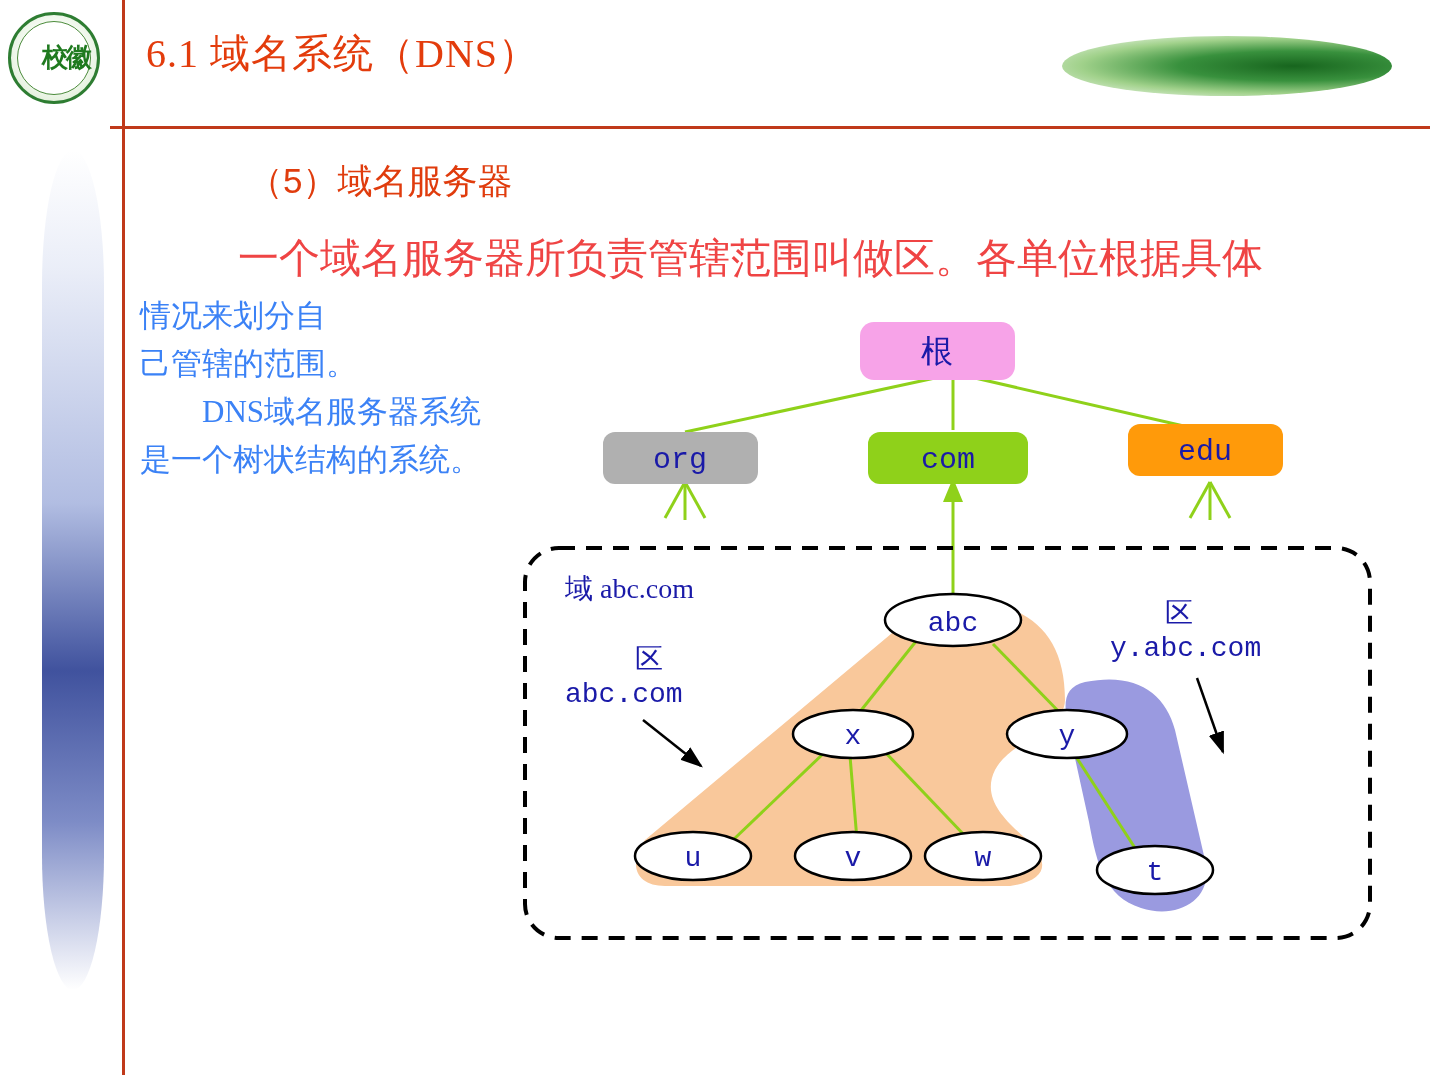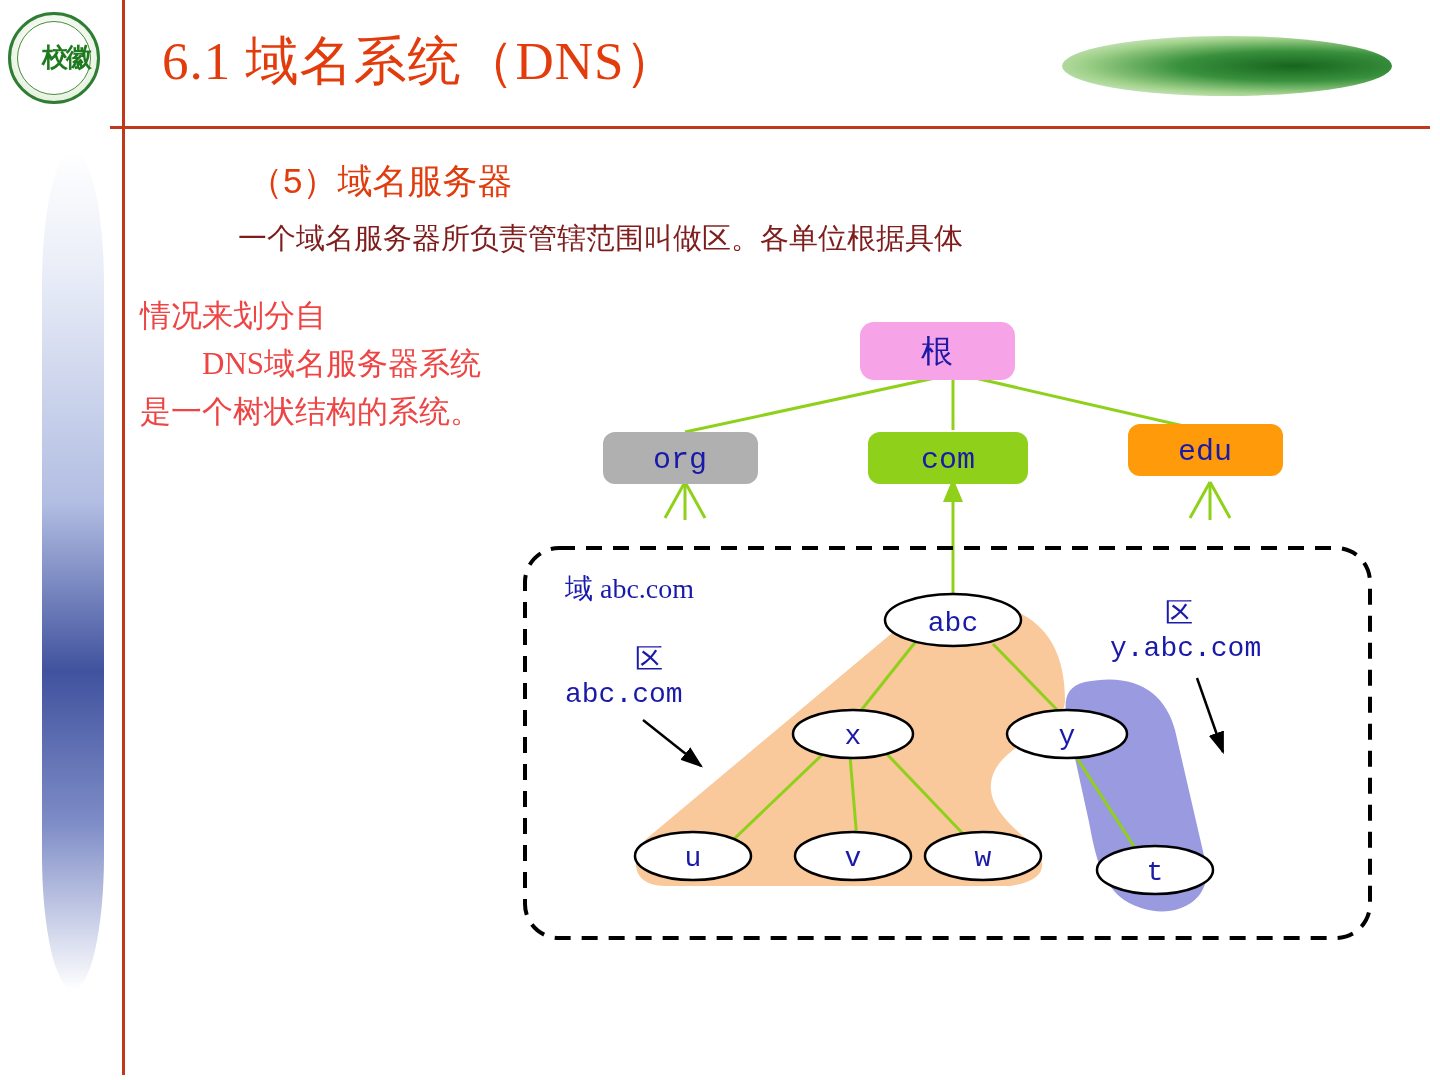--- a/index.html
+++ b/index.html
@@ -51,26 +51,25 @@
   .logo-mark {
     font-size: 26px;
     color: #1f7a1f;
     font-weight: bold;
     letter-spacing: -2px;
   }
 
   .header-title {
     position: absolute;
     left: 146px; top: 26px;
-    font-size: 53px;
+    font-size: 40px;
     color: #e33c0c;
     font-family: "Liberation Serif", serif;
     letter-spacing: 1px;
     white-space: nowrap;
-    margin-left: 16px;
   }
   .header-rule {
     position: absolute;
     left: 110px; top: 126px;
     width: 1320px; height: 3px;
     background: #c0391a;
   }
   .header-vrule {
     position: absolute;
     left: 122px; top: 0px;
@@ -100,34 +99,34 @@
   .subtitle {
     position: absolute;
     left: 248px; top: 158px;
     font-size: 35px;
     color: #e03c0d;
     font-family: Liberation Sans, sans-serif;
     white-space: nowrap;
   }
   .para-1 {
     position: absolute;
-    left: 148px; top: 220px;
+    left: 148px; top: 232px;
     width: 1210px;
-    font-size: 29px;
-    color: #7f1d1d;
+    font-size: 41px;
+    color: #ef4444;
     font-family: "Liberation Serif", serif;
     line-height: 1.28;
     text-indent: 90px;
   }
   .col-text {
     position: absolute;
     left: 140px; top: 292px;
     width: 350px;
     font-size: 31px;
-    color: #ef4444;
+    color: #3b82f6;
     font-family: "Liberation Serif", serif;
     line-height: 1.55;
   }
   .col-text .indent {
     text-indent: 62px;
     display: block;
   }
 
   
   .diagram {
@@ -160,20 +159,21 @@
   <div class="header-rule"></div>
 </div>
 <div class="header-vrule"></div>
 <div class="left-deco"></div>
 
 <div class="subtitle">（5）域名服务器</div>
 <div class="para-1">一个域名服务器所负责管辖范围叫做区。各单位根据具体</div>
 
 <div class="col-text">
   <div>情况来划分自</div>
+  <div>己管辖的范围。</div>
   <div class="indent">DNS域名服务器系统是一个树状结构的系统。</div>
 </div>
 
 <div class="diagram">
 <svg width="900" height="660" viewBox="0 0 900 660" xmlns="http://www.w3.org/2000/svg">
   <defs>
     <marker id="arrow" markerWidth="10" markerHeight="10" refX="8" refY="3.2" orient="auto">
       <path d="M0,0 L9,3.2 L0,6.4 z" fill="#000"></path>
     </marker>
   </defs>

